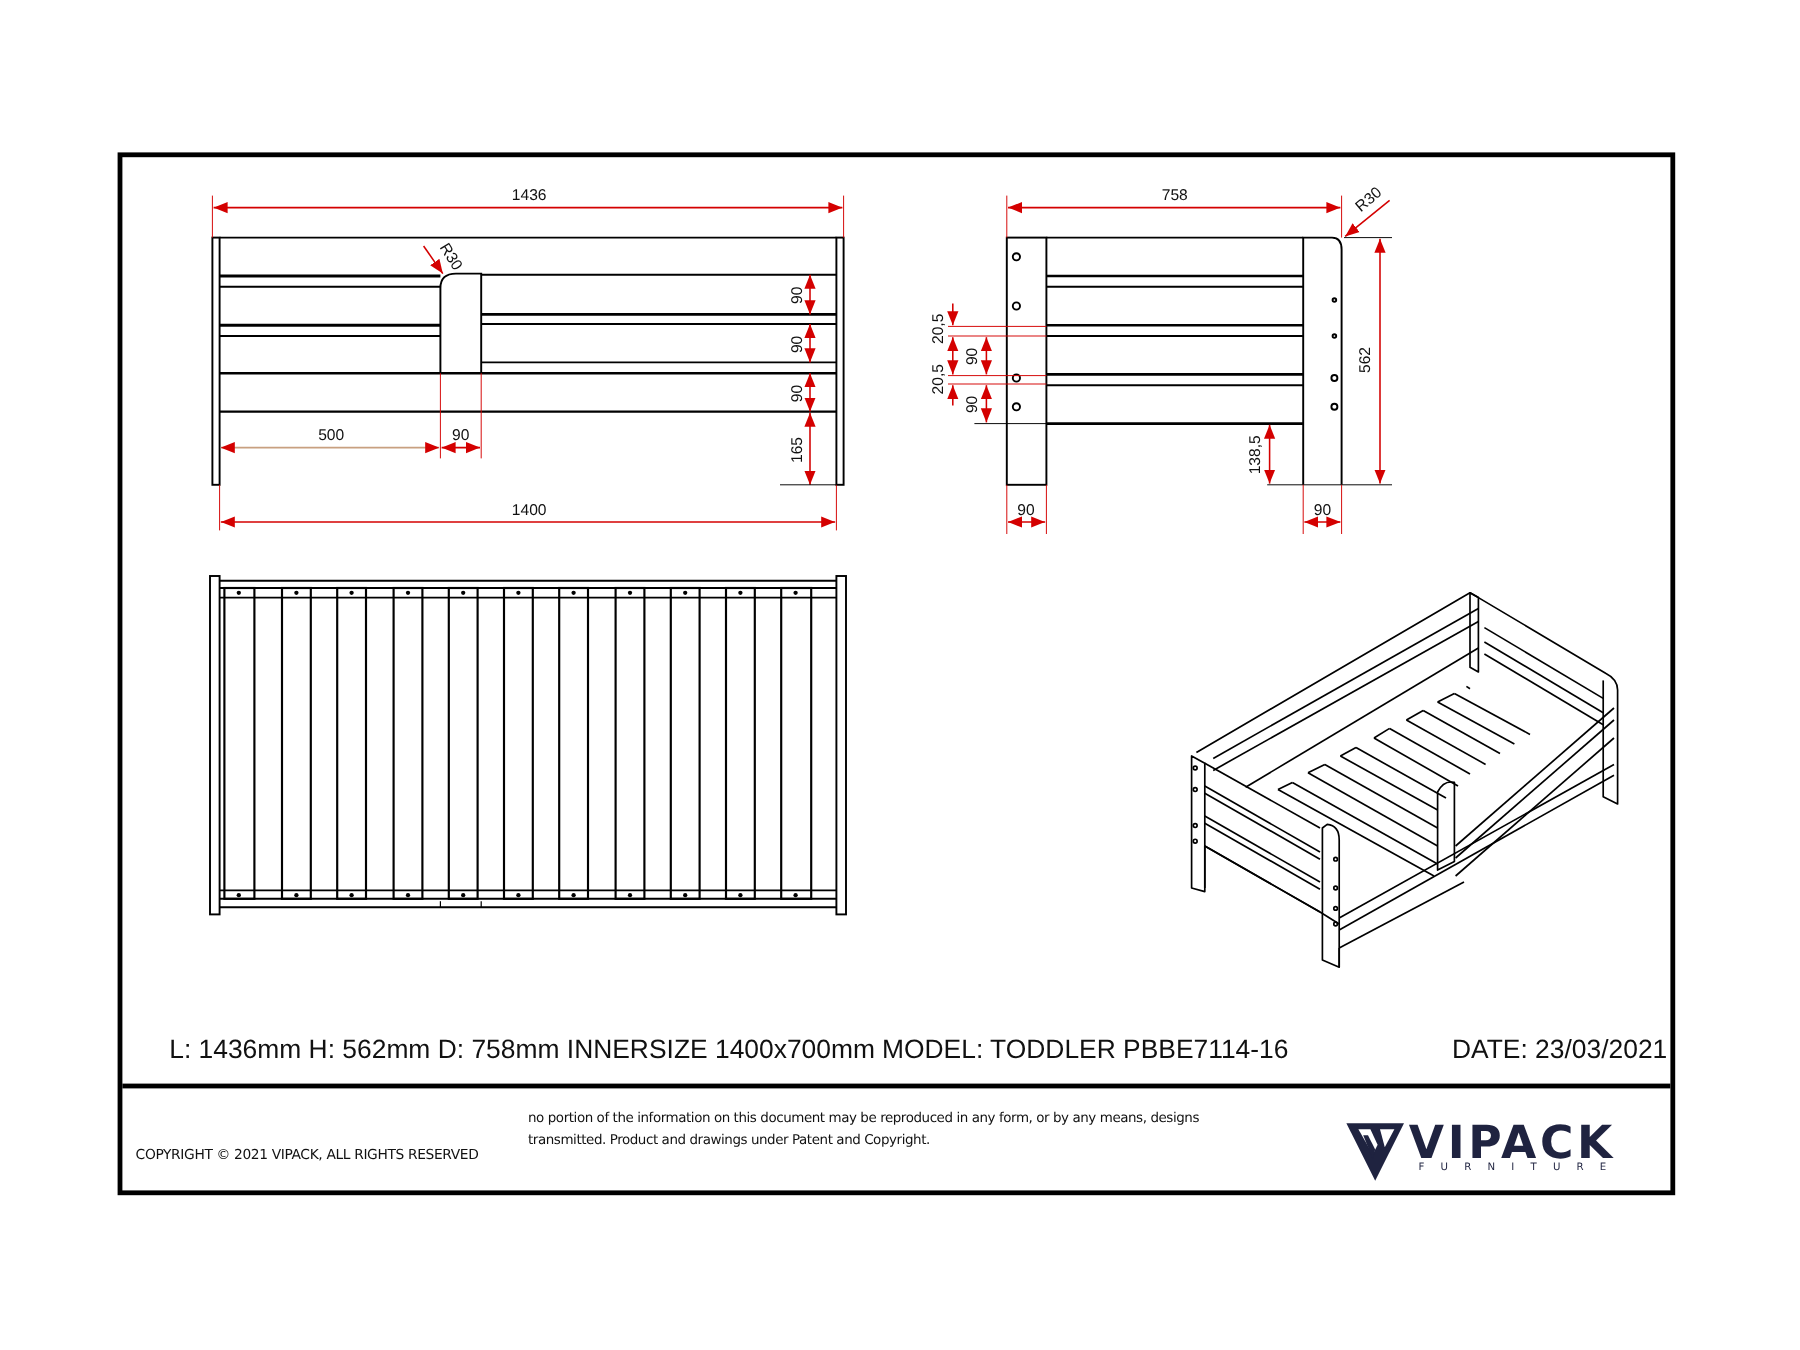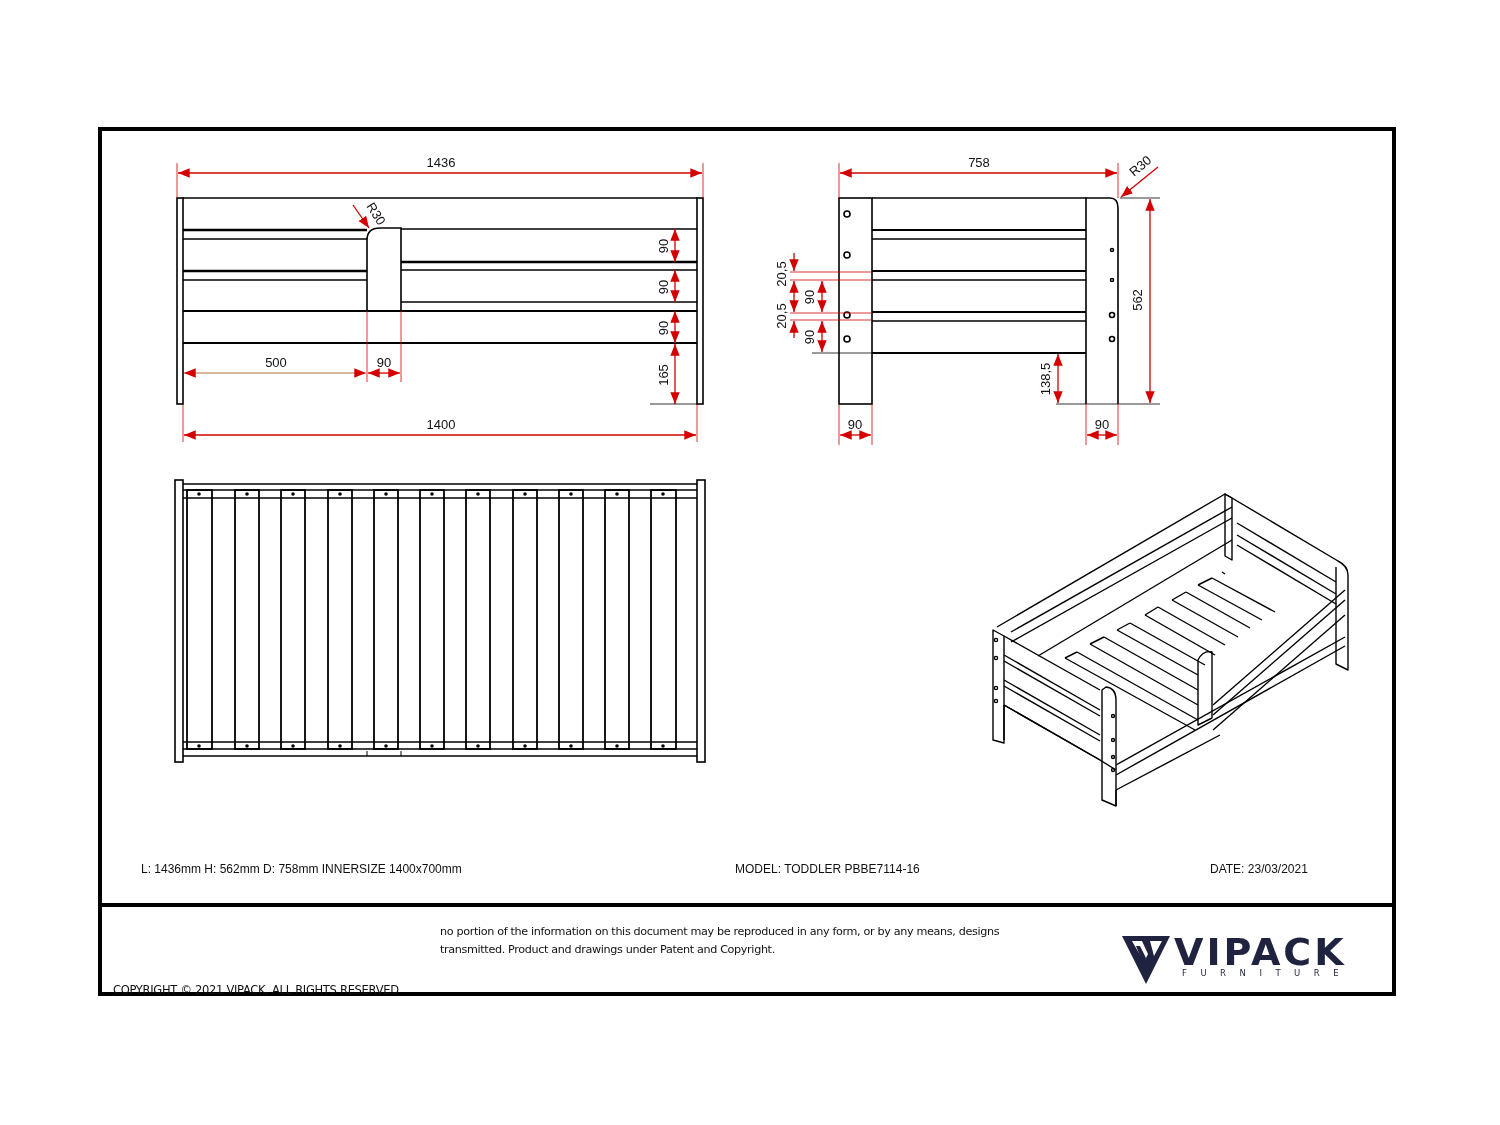--- a/index.html
+++ b/index.html
@@ -1,21 +1,21 @@
 <!DOCTYPE html>
 <html><head>
 <meta charset="utf-8">
 <style>
   html, body { margin:0; padding:0; background:#ffffff; }
   body { width:1500px; height:1125px; position:relative; overflow:hidden; font-family:"Liberation Sans", sans-serif; }
   .sheet { position:absolute; left:98px; top:127px; width:1298px; height:869px; border:4px solid #000; box-sizing:border-box; }
   .footer-divider { position:absolute; left:0; right:0; top:772px; height:4px; background:#000; }
   svg.drawing { position:absolute; left:0; top:0; }
-  .spec-line { position:absolute; top:862px; font-size:12px; color:#111; white-space:nowrap; }
-  .copyright { position:absolute; left:113px; top:955px; font-size:11.5px; color:#111; white-space:nowrap; font-family:"DejaVu Sans", sans-serif; letter-spacing:-0.3px;margin-top:28px; }
+  .spec-line { position:absolute; top:862px; font-size:22px; color:#111; white-space:nowrap; }
+  .copyright { position:absolute; left:113px; top:955px; font-size:11.5px; color:#111; white-space:nowrap; font-family:"DejaVu Sans", sans-serif; letter-spacing:-0.3px; }
   .legal { position:absolute; left:440px; top:923px; width:600px; font-size:11.2px; line-height:18px; color:#111; font-family:"DejaVu Sans", sans-serif; letter-spacing:-0.35px; }
   .legal div { white-space:nowrap; }
   .logo { position:absolute; left:1118px; top:930px; width:240px; height:56px; }
   .logo-word { position:absolute; left:56px; top:2px; font-size:38px; font-weight:bold; color:#1f2340; letter-spacing:3px; line-height:40px; font-family:"DejaVu Sans", sans-serif;text-align:center; }
   .logo-sub { position:absolute; left:64px; top:38px; font-size:8.5px; color:#1f2340; letter-spacing:13.5px; font-family:"DejaVu Sans", sans-serif; }
   .dim { font-family:"Liberation Sans", sans-serif; font-size:13px; fill:#111; }
 </style>
 </head>
 <body>
 

